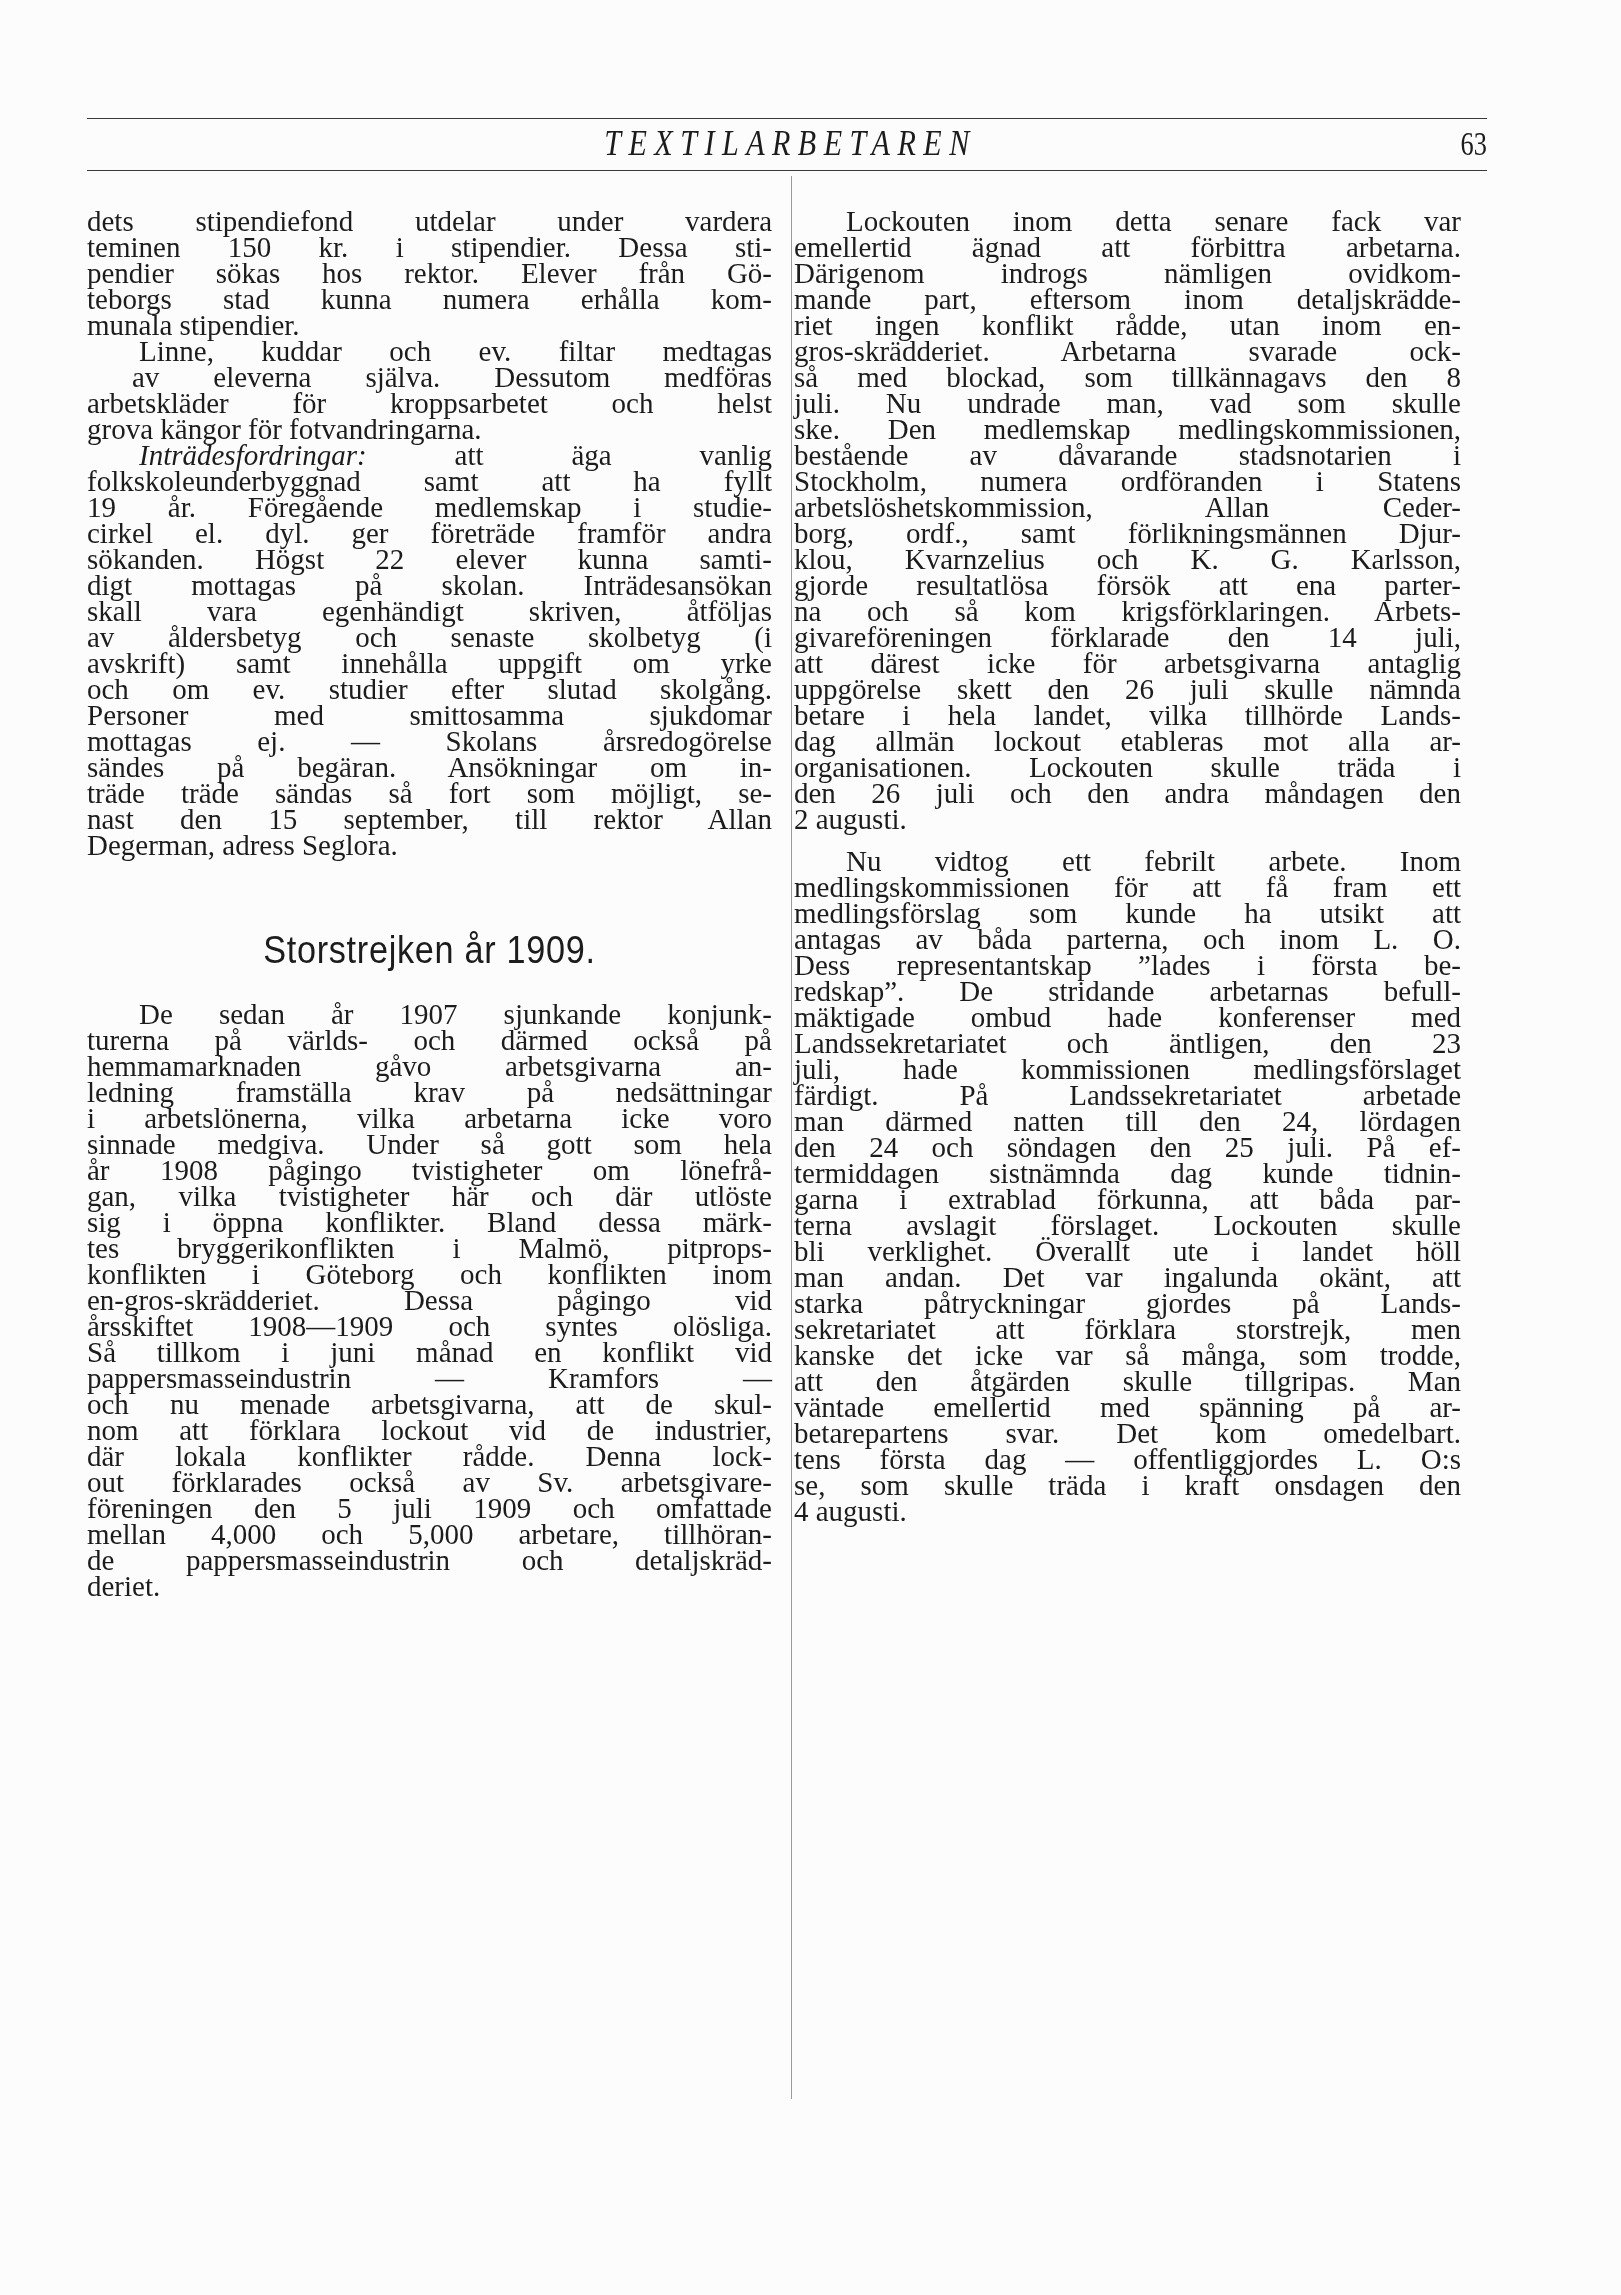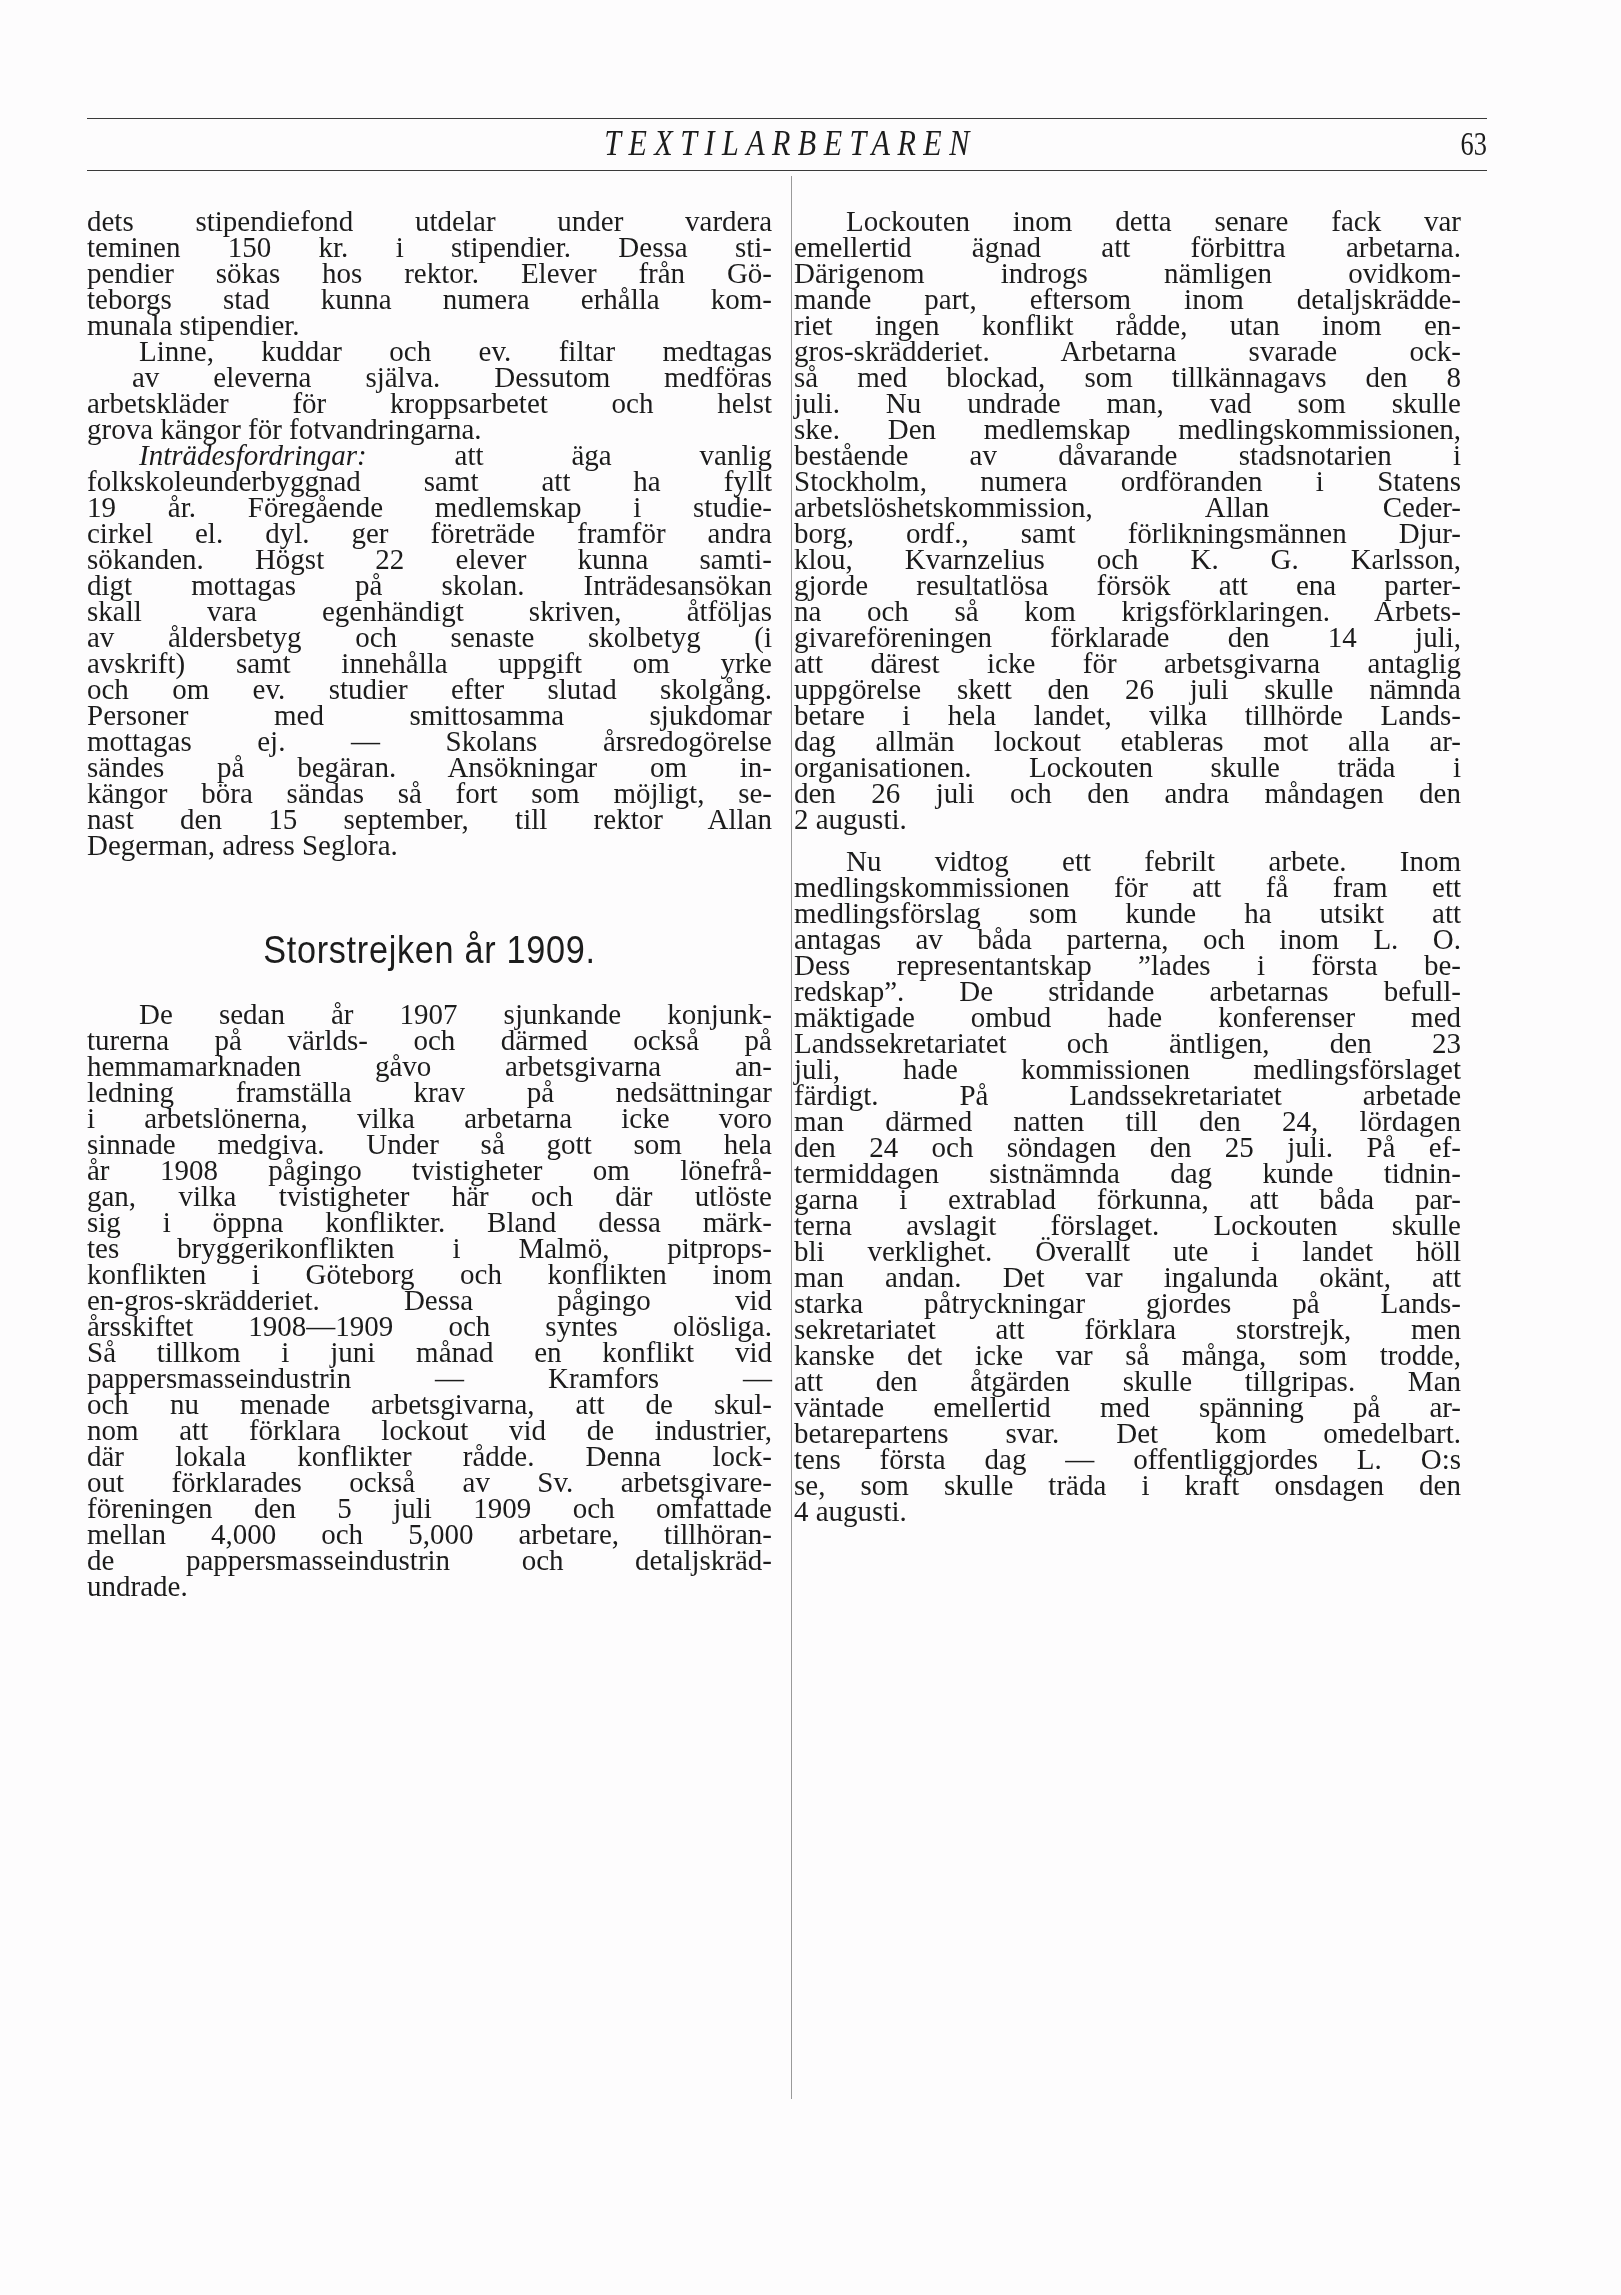--- a/index.html
+++ b/index.html
@@ -119,21 +119,21 @@
       <span class="line" style="display: block; white-space: normal; text-align-last: justify;">cirkel el. dyl. ger företräde framför andra</span>
       <span class="line" style="display: block; white-space: normal; text-align-last: justify;">sökanden.  Högst 22 elever kunna samti-</span>
       <span class="line" style="display: block; white-space: normal; text-align-last: justify;">digt mottagas på skolan. Inträdesansökan</span>
       <span class="line" style="display: block; white-space: normal; text-align-last: justify;">skall vara egenhändigt skriven, åtföljas</span>
       <span class="line" style="display: block; white-space: normal; text-align-last: justify;">av åldersbetyg och senaste skolbetyg (i</span>
       <span class="line" style="display: block; white-space: normal; text-align-last: justify;">avskrift) samt innehålla uppgift om yrke</span>
       <span class="line" style="display: block; white-space: normal; text-align-last: justify;">och om ev. studier efter slutad skolgång.</span>
       <span class="line" style="display: block; white-space: normal; text-align-last: justify;">Personer med smittosamma sjukdomar</span>
       <span class="line" style="display: block; white-space: normal; text-align-last: justify;">mottagas ej. — Skolans årsredogörelse</span>
       <span class="line" style="display: block; white-space: normal; text-align-last: justify;">sändes på begäran.  Ansökningar om in-</span>
-      <span class="line" style="display: block; white-space: normal; text-align-last: justify;">kängor böra sändas så fort som möjligt, se-</span>
+      <span class="line" style="display: block; white-space: normal; text-align-last: justify;">träde träde sändas så fort som möjligt, se-</span>
       <span class="line" style="display: block; white-space: normal; text-align-last: justify;">nast den 15 september, till rektor Allan</span>
       <span class="line last">Degerman, adress Seglora.</span>
     </div>
   <div class="section-heading">Storstrejken år 1909.</div>
   <div>
       <span class="line first" style="display: block; white-space: normal; text-align-last: justify;">De sedan år 1907 sjunkande konjunk-</span>
       <span class="line" style="display: block; white-space: normal; text-align-last: justify;">turerna på världs- och därmed också på</span>
       <span class="line" style="display: block; white-space: normal; text-align-last: justify;">hemmamarknaden gåvo arbetsgivarna an-</span>
       <span class="line" style="display: block; white-space: normal; text-align-last: justify;">ledning framställa krav på nedsättningar</span>
       <span class="line" style="display: block; white-space: normal; text-align-last: justify;">i arbetslönerna, vilka arbetarna icke voro</span>
@@ -147,21 +147,21 @@
       <span class="line" style="display: block; white-space: normal; text-align-last: justify;">årsskiftet 1908—1909 och syntes olösliga.</span>
       <span class="line" style="display: block; white-space: normal; text-align-last: justify;">Så tillkom i juni månad en konflikt vid</span>
       <span class="line" style="display: block; white-space: normal; text-align-last: justify;">pappersmasseindustrin — Kramfors —</span>
       <span class="line" style="display: block; white-space: normal; text-align-last: justify;">och nu menade arbetsgivarna, att de skul-</span>
       <span class="line" style="display: block; white-space: normal; text-align-last: justify;">nom att förklara lockout vid de industrier,</span>
       <span class="line" style="display: block; white-space: normal; text-align-last: justify;">där lokala konflikter rådde.  Denna lock-</span>
       <span class="line" style="display: block; white-space: normal; text-align-last: justify;">out förklarades också av Sv. arbetsgivare-</span>
       <span class="line" style="display: block; white-space: normal; text-align-last: justify;">föreningen den 5 juli 1909 och omfattade</span>
       <span class="line" style="display: block; white-space: normal; text-align-last: justify;">mellan 4,000 och 5,000 arbetare, tillhöran-</span>
       <span class="line" style="display: block; white-space: normal; text-align-last: justify;">de pappersmasseindustrin och detaljskräd-</span>
-      <span class="line last">undrade.</span>
+      <span class="line last">deriet.</span>
     </div>
 </div>
 
 <div id="col-right" class="column">
   <div>
       <span class="line first" style="display: block; white-space: normal; text-align-last: justify;">Lockouten inom detta senare fack var</span>
       <span class="line" style="display: block; white-space: normal; text-align-last: justify;">emellertid ägnad att förbittra arbetarna.</span>
       <span class="line" style="display: block; white-space: normal; text-align-last: justify;">Därigenom indrogs nämligen ovidkom-</span>
       <span class="line" style="display: block; white-space: normal; text-align-last: justify;">mande part, eftersom inom detaljskrädde-</span>
       <span class="line" style="display: block; white-space: normal; text-align-last: justify;">riet ingen konflikt rådde, utan inom en-</span>

